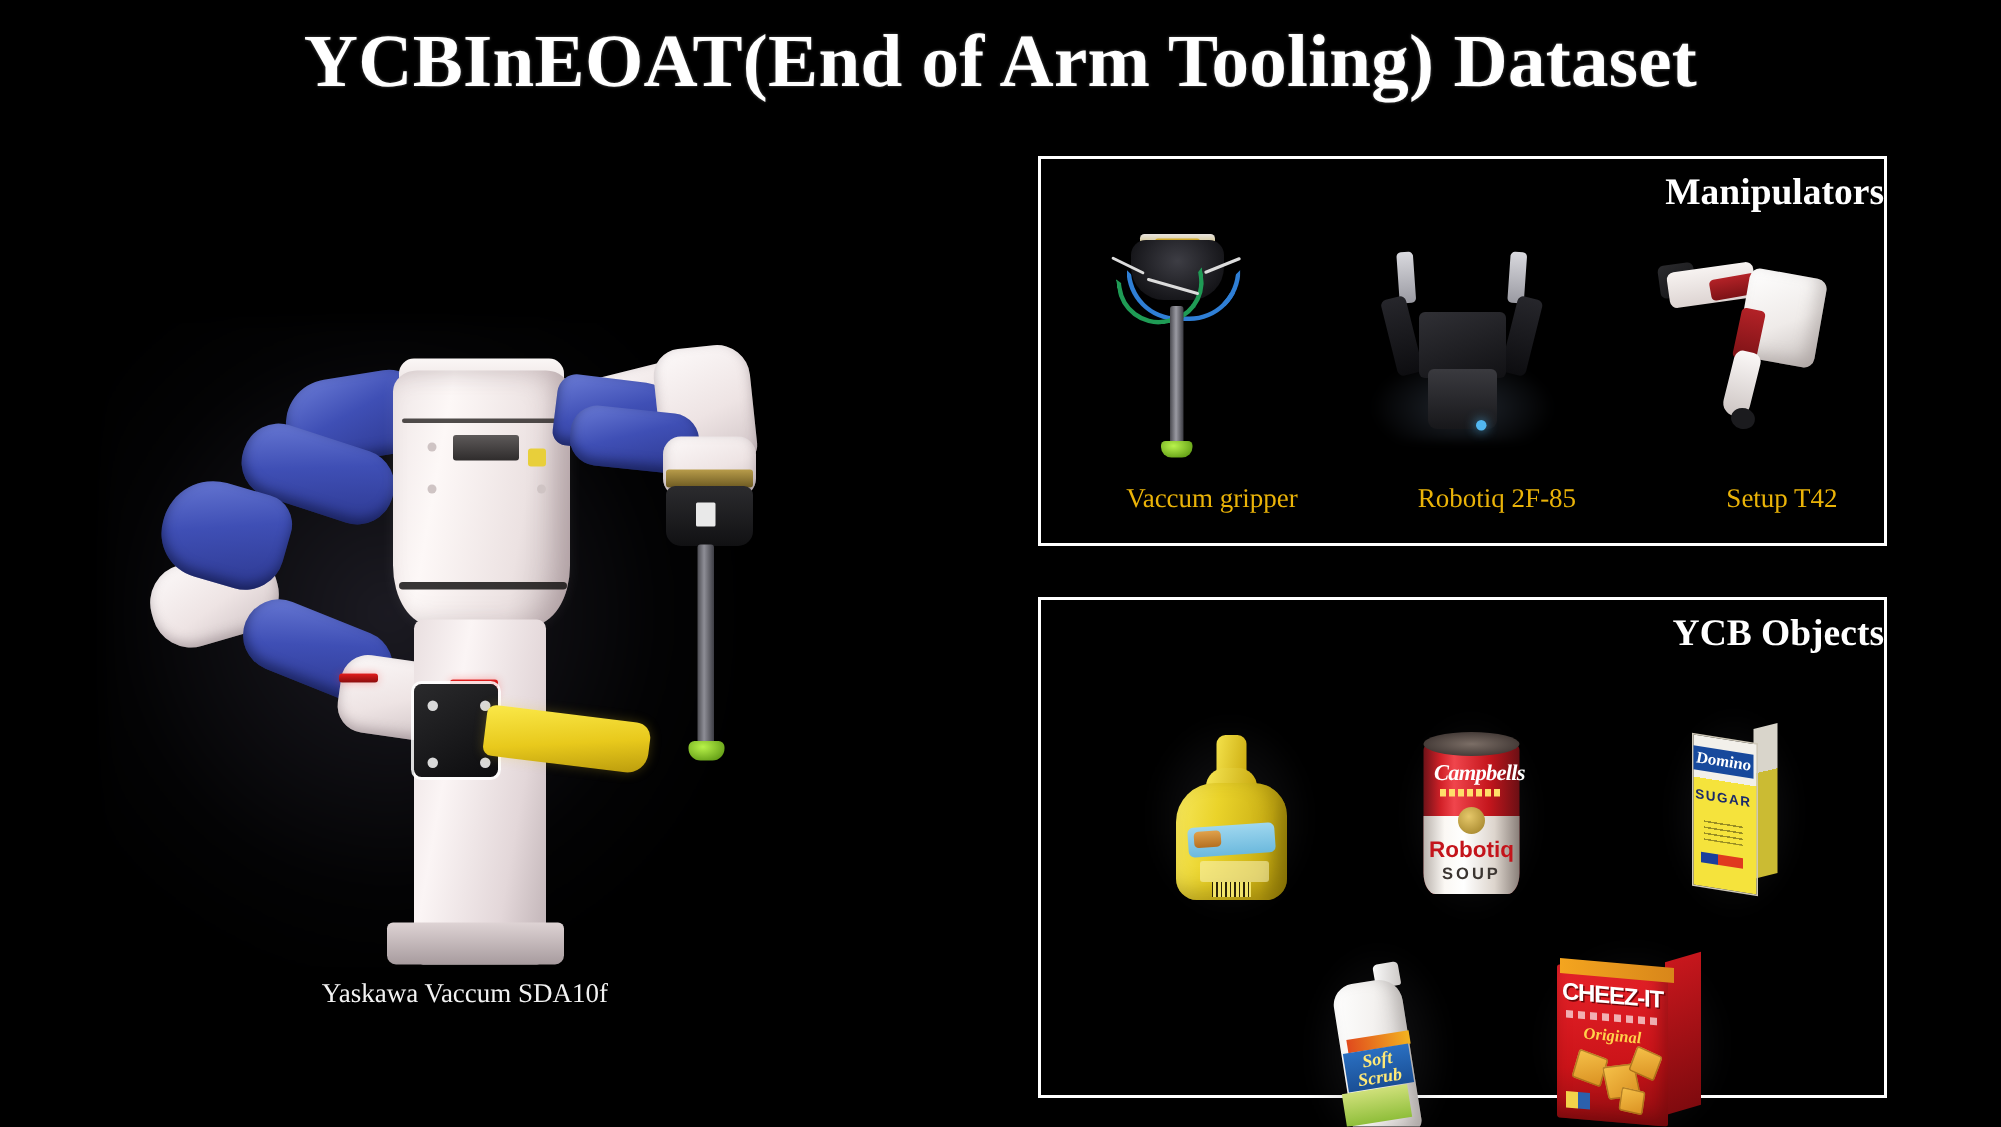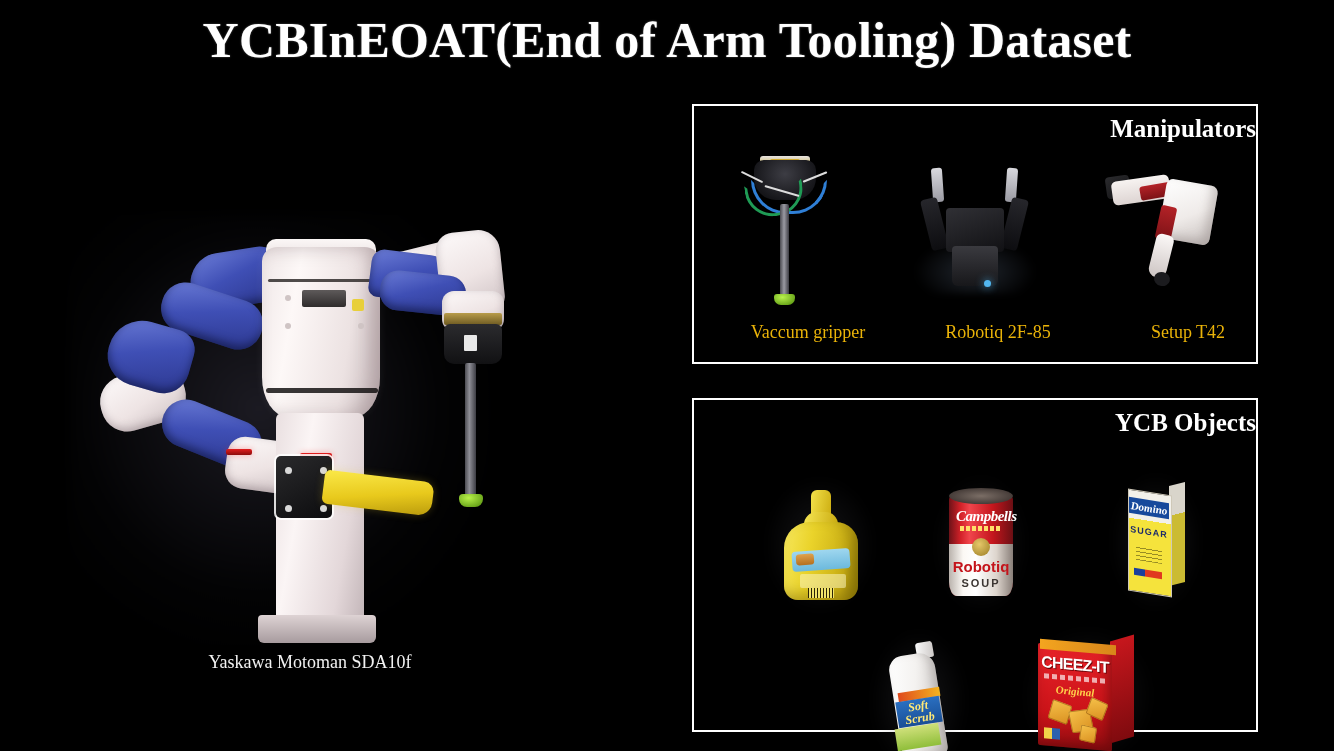--- a/index.html
+++ b/index.html
@@ -728,21 +728,21 @@
     <div class="vac-cup"></div>
 
     <div class="gripper"></div>
     <div class="gripper-hole" style="left:245px;top:272px"></div>
     <div class="gripper-hole" style="left:280px;top:272px"></div>
     <div class="gripper-hole" style="left:245px;top:310px"></div>
     <div class="gripper-hole" style="left:280px;top:310px"></div>
     <div class="mustard"></div>
   </div>
 
-  <div class="setup-caption">Yaskawa Motoman SDA10f</div>
+  <div class="setup-caption">Yaskawa Vaccum SDA10f</div>
 
   <div class="panel" id="panel-manipulators">
     <div class="panel-title">Manipulators</div>
 
     <div class="manip-row">
 
       <div class="manip-item" style="left:0px; top:0px;">
         <div class="manip-art">
           <div class="vg-top"></div>
           <div class="vg-gold"></div>

